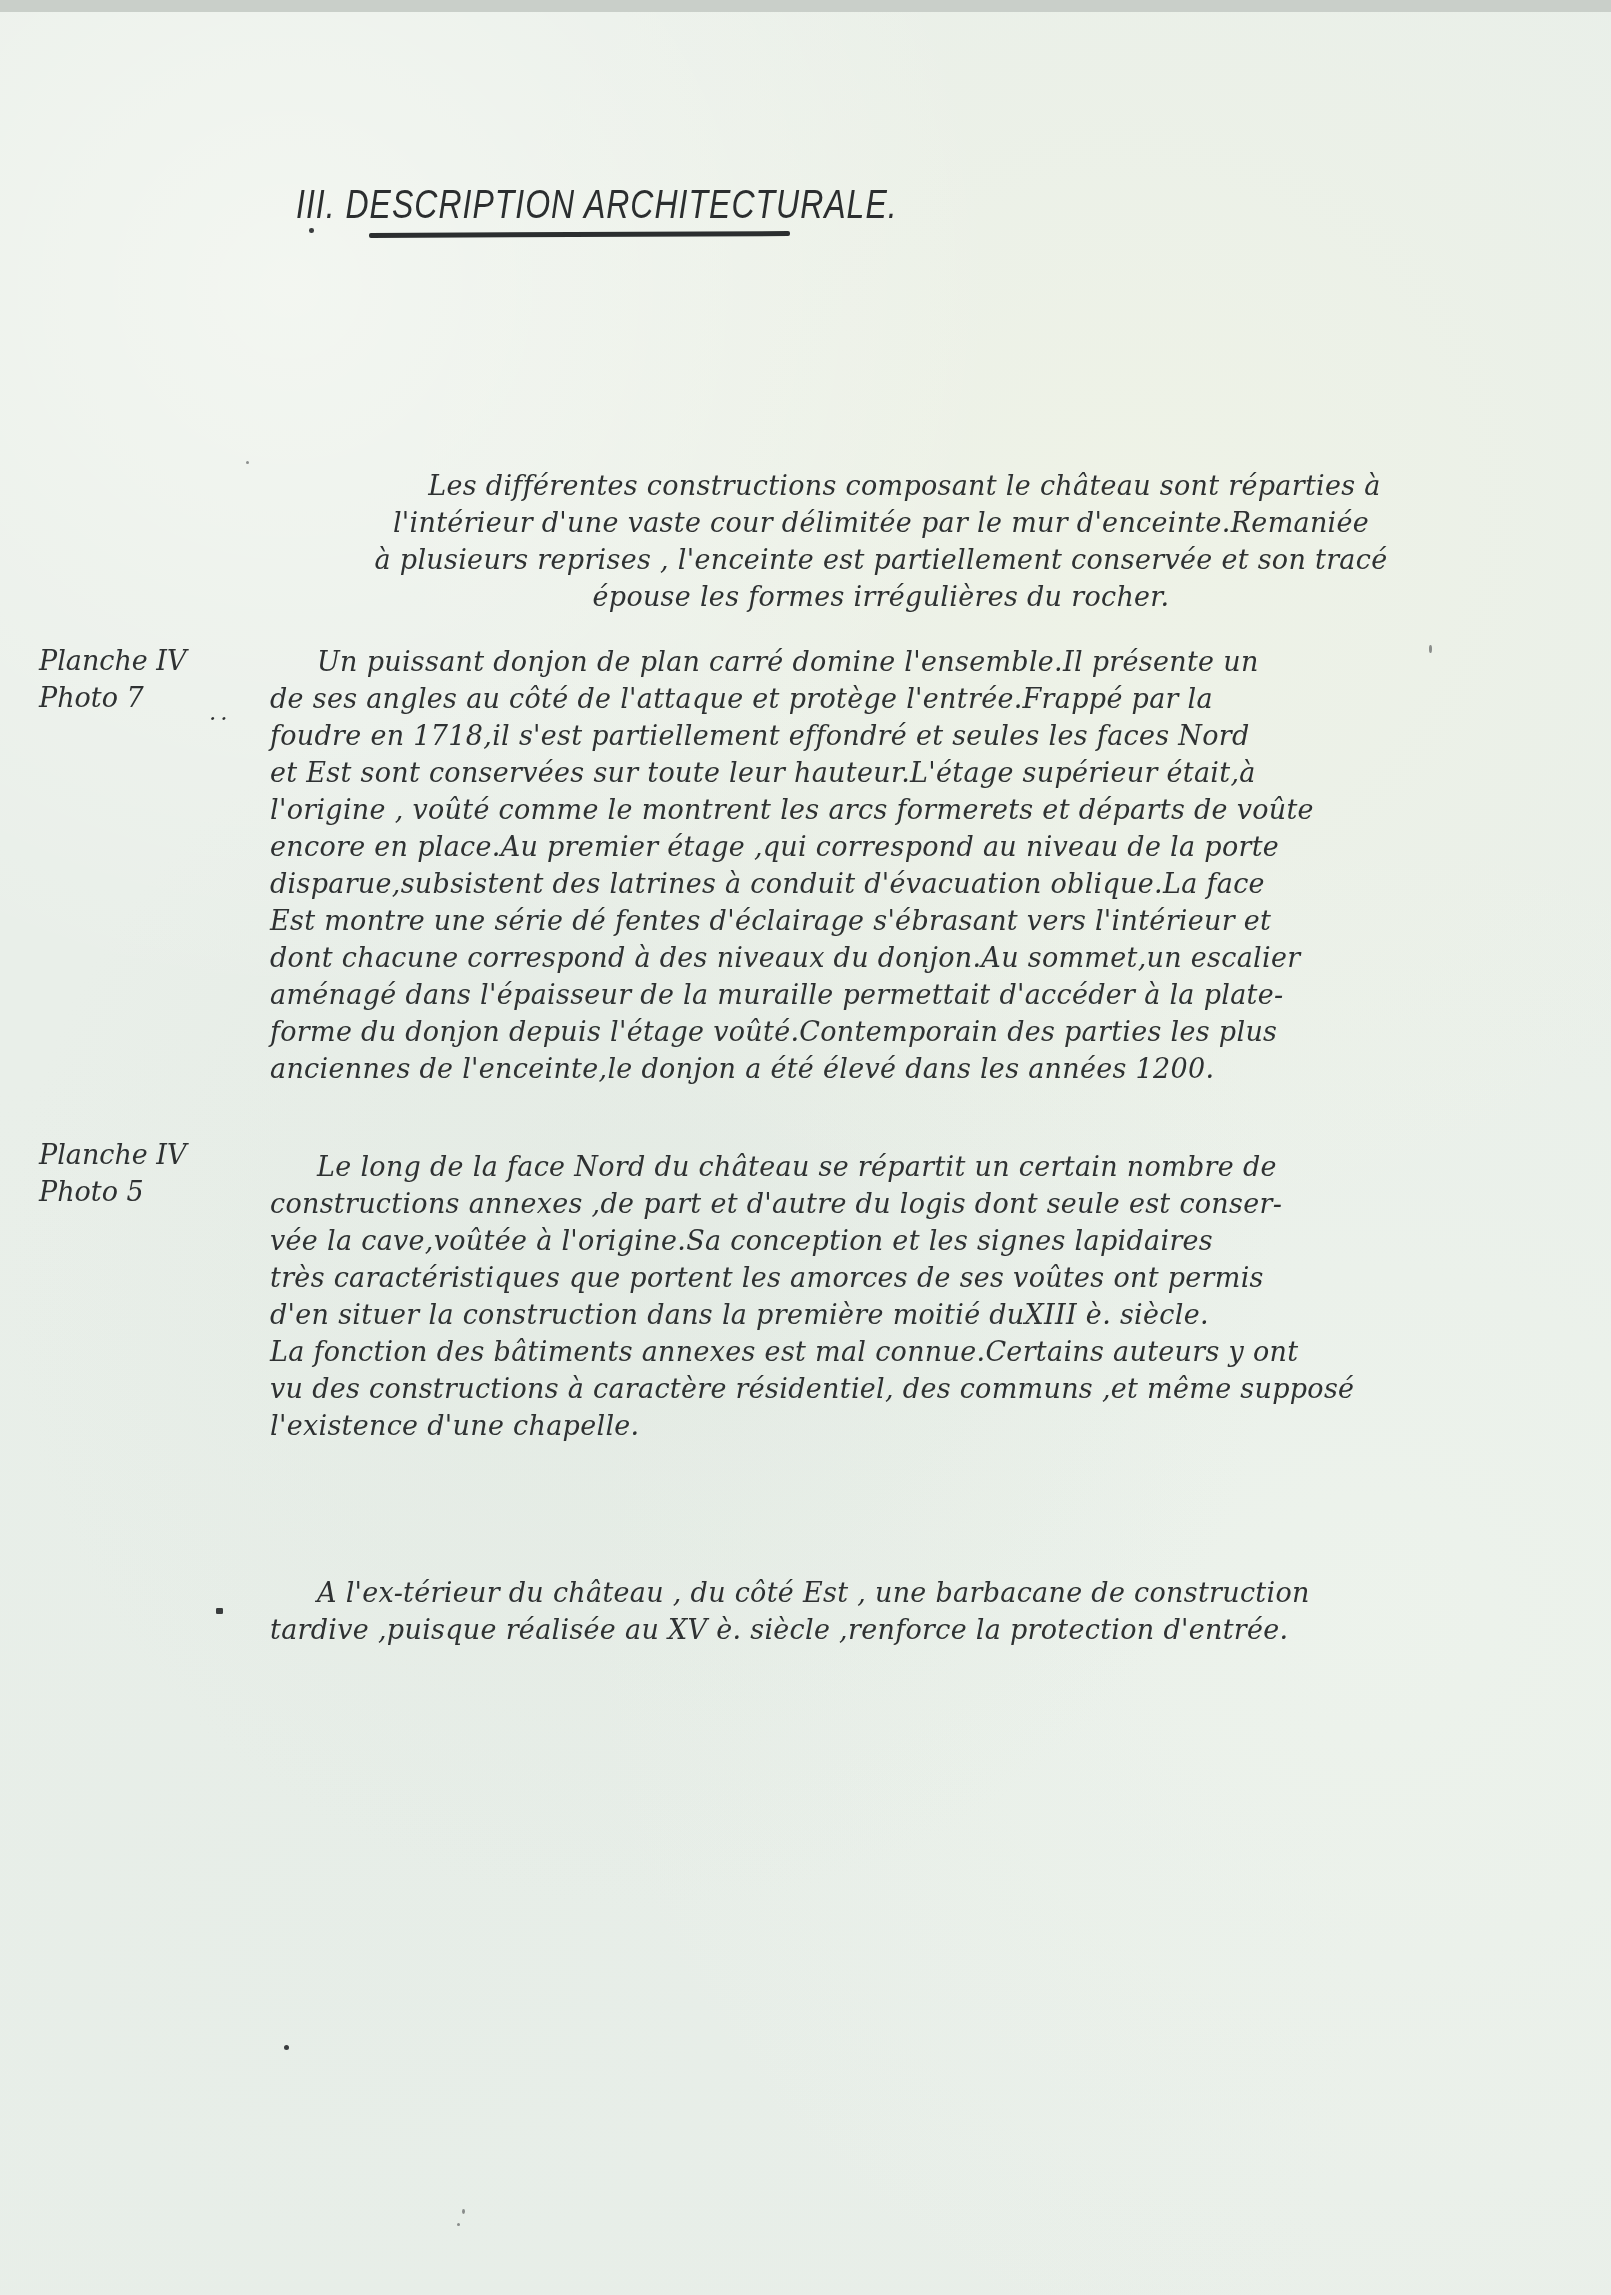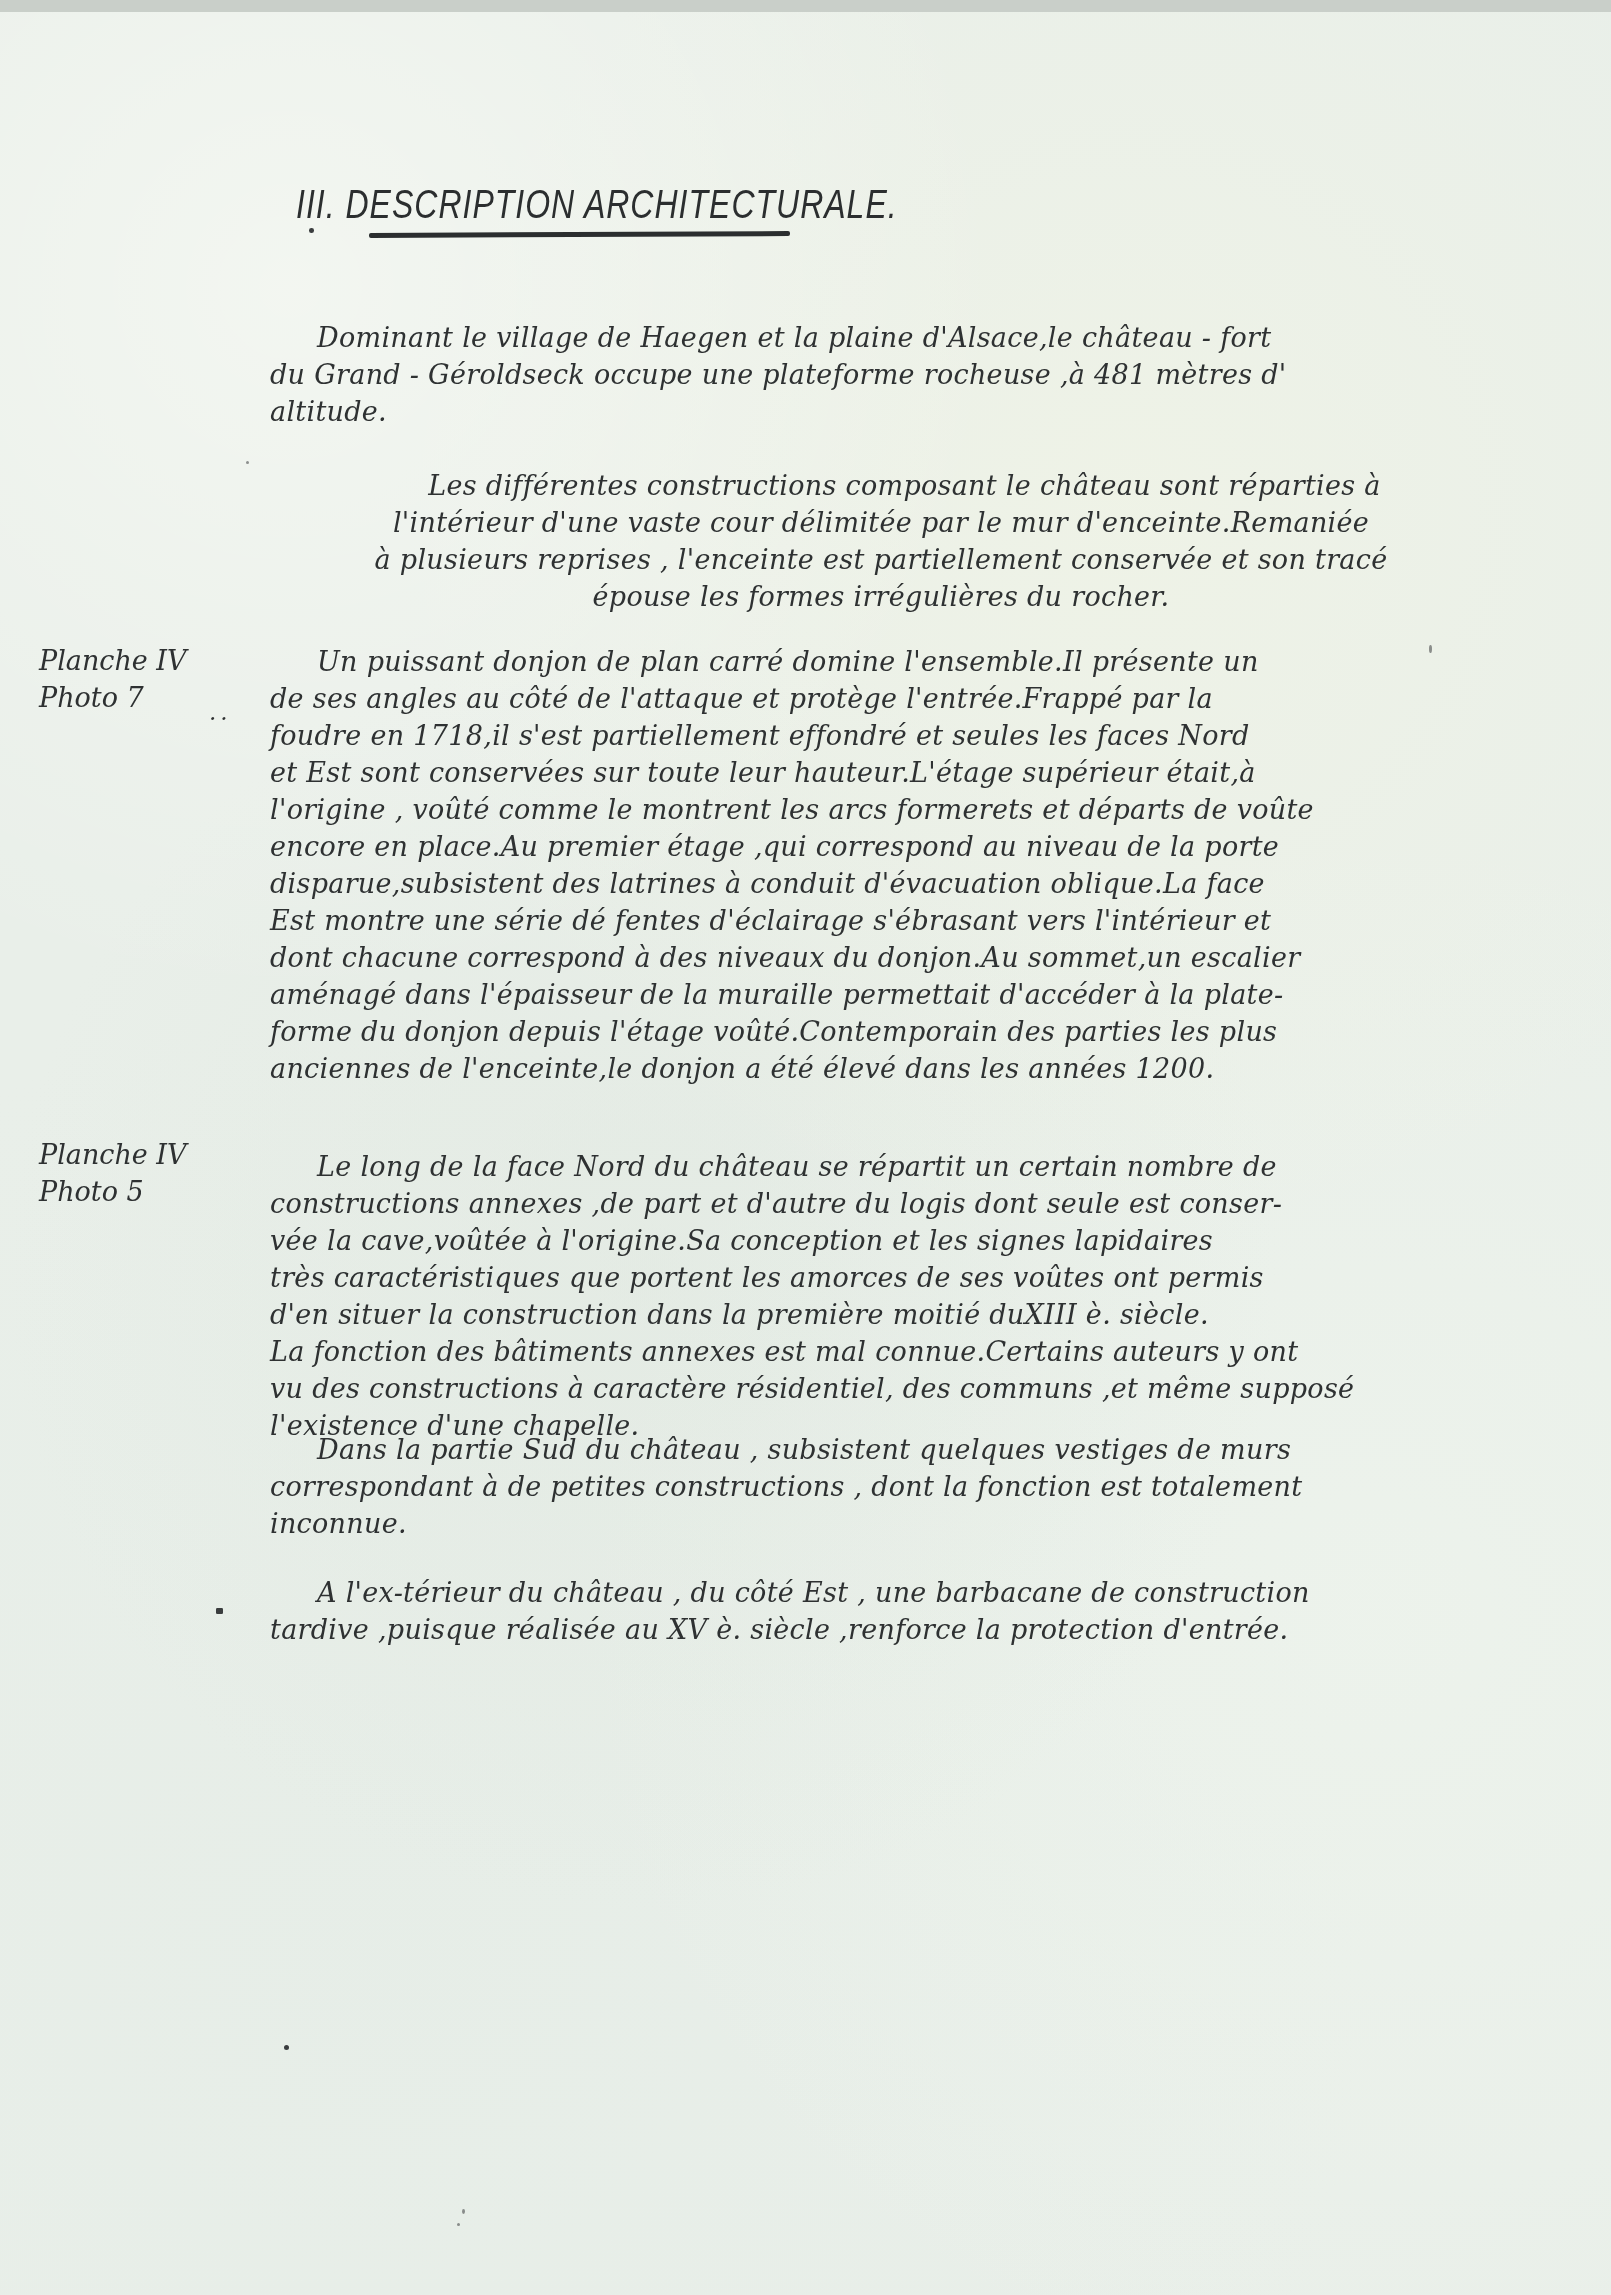--- a/index.html
+++ b/index.html
@@ -98,23 +98,20 @@
   <div class="margin-note" style="top: 630px;">
     <div>Planche IV</div>
     <div>Photo 7</div>
     <span class="note-mark">..</span>
   </div>
   <div class="margin-note" style="top: 1124px;">
     <div>Planche IV</div>
     <div>Photo 5</div>
   </div>
 
-  <div class="paragraph body-text" style="top: 307px;">Dominant le village de Haegen et la plaine d'Alsace,le château - fort
-du Grand - Géroldseck occupe une plateforme rocheuse ,à 481 mètres d'
-altitude.</div>
   <div class="paragraph body-text" style="top: 455px; text-align: center;">Les différentes constructions composant le château sont réparties à
 l'intérieur d'une vaste cour délimitée par le mur d'enceinte.Remaniée
 à plusieurs reprises , l'enceinte est partiellement conservée et son tracé
 épouse les formes irrégulières du rocher.</div>
   <div class="paragraph body-text" style="top: 631px;">Un puissant  donjon de plan carré domine l'ensemble.Il présente un
 de ses angles au côté de l'attaque et protège l'entrée.Frappé par la
 foudre en 1718,il s'est partiellement effondré et seules les faces Nord
 et Est sont conservées sur toute leur hauteur.L'étage supérieur était,à
 l'origine , voûté comme le montrent les arcs formerets et départs de voûte
 encore en place.Au premier  étage ,qui correspond au niveau de la porte
@@ -125,23 +122,20 @@
 forme du donjon depuis l'étage voûté.Contemporain des parties les plus
 anciennes de l'enceinte,le donjon a été élevé dans les années 1200.</div>
   <div class="paragraph body-text" style="top: 1136px;">Le long de la face Nord du château se répartit un certain nombre de
 constructions annexes ,de part et d'autre du logis dont seule est conser-
 vée la cave,voûtée  à l'origine.Sa conception  et les signes lapidaires
 très caractéristiques que portent  les amorces de ses voûtes ont permis
 d'en situer la construction dans la première moitié duXIII è. siècle.
 La fonction des bâtiments annexes est mal connue.Certains auteurs y ont
 vu des constructions à caractère résidentiel, des communs ,et même supposé
 l'existence d'une chapelle.</div>
-  <div class="paragraph body-text" style="top: 1419px;">Dans la partie Sud du château , subsistent quelques vestiges de murs
-correspondant à de petites constructions , dont  la fonction est totalement
-inconnue.</div>
   <div class="paragraph body-text" style="top: 1562px;">A l'ex-térieur du château , du côté Est , une barbacane de construction
 tardive ,puisque réalisée au XV è. siècle ,renforce la protection d'entrée.</div>
 
   <div class="speck" style="left: 309px;  top: 216px;  width: 4.7px;  height: 4.7px;"></div>
   <div class="speck faint" style="left: 246px;  top: 449px;  width: 3.3px;  height: 3.3px;"></div>
   <div class="speck faint" style="left: 1429px; top: 633px;  width: 2.7px;  height: 8px;"></div>
   <div class="speck square" style="left: 216px;  top: 1596px; width: 6.7px; height: 6px;"></div>
   <div class="speck" style="left: 284px;  top: 2033px; width: 5.3px;  height: 5.3px;"></div>
   <div class="speck faint" style="left: 462px;  top: 2197px; width: 3.3px;  height: 5.3px;"></div>
   <div class="speck faint" style="left: 457px;  top: 2211px; width: 3.3px;  height: 3.3px;"></div>

